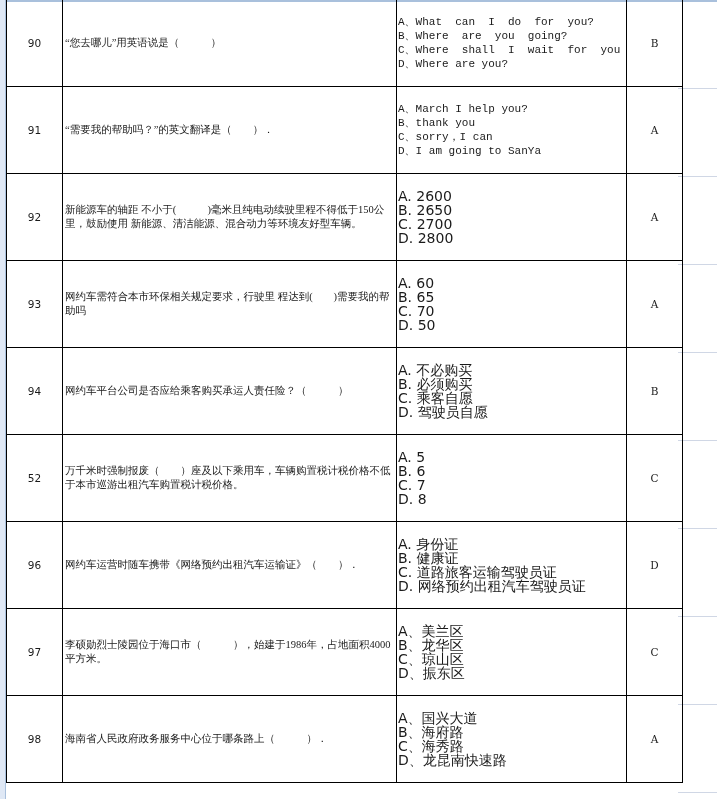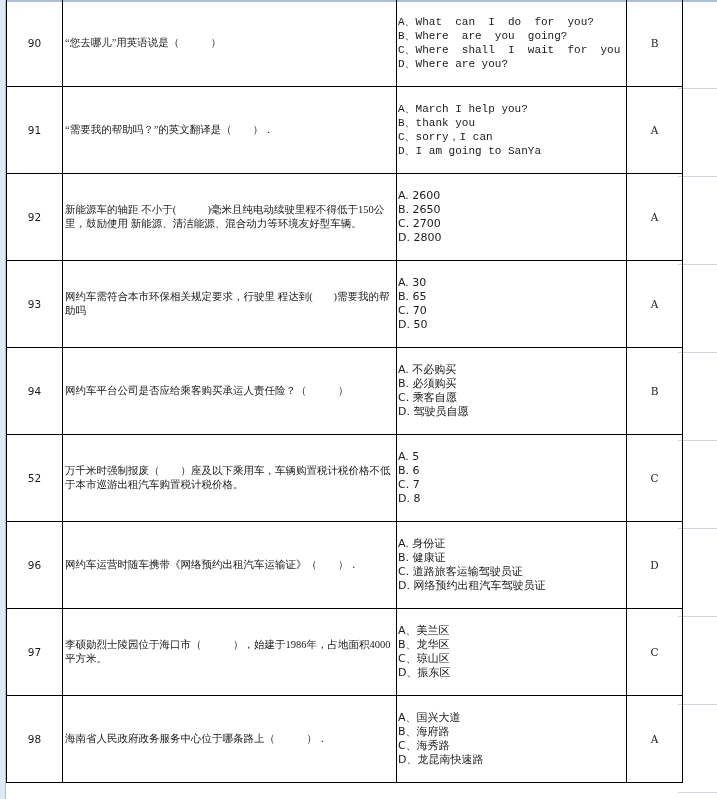--- a/index.html
+++ b/index.html
@@ -72,21 +72,21 @@
   td.col-ans {
     width: 55px;
     text-align: center;
     font-size: 10px;
     font-family: "DejaVu Serif", "Liberation Serif", serif;
   }
   .opt {
     display: block;
     white-space: pre;
     line-height: 14px;
-    font-size: 11px;
+    font-size: 14px;
   }
   .opts-mono .opt {
     font-family: "Liberation Mono", "DejaVu Sans Mono", monospace;
     font-size: 11px;
   }
   .qtext { display: block; }
 </style>
 </head>
 <body>
 
@@ -146,21 +146,21 @@
         </td>
     <td class="col-ans"><span>A</span></td>
   </tr>
 
   <tr>
     <td class="col-num"><span>93</span></td>
     <td class="col-q">
           <span class="qtext">网约车需符合本市环保相关规定要求，行驶里 程达到(　　)需要我的帮助吗</span>
         </td>
     <td class="col-opts">
-          <span class="opt">A. 30</span>
+          <span class="opt">A. 60</span>
           <span class="opt">B. 65</span>
           <span class="opt">C. 70</span>
           <span class="opt">D. 50</span>
         </td>
     <td class="col-ans"><span>A</span></td>
   </tr>
 
   <tr>
     <td class="col-num"><span>94</span></td>
     <td class="col-q">

